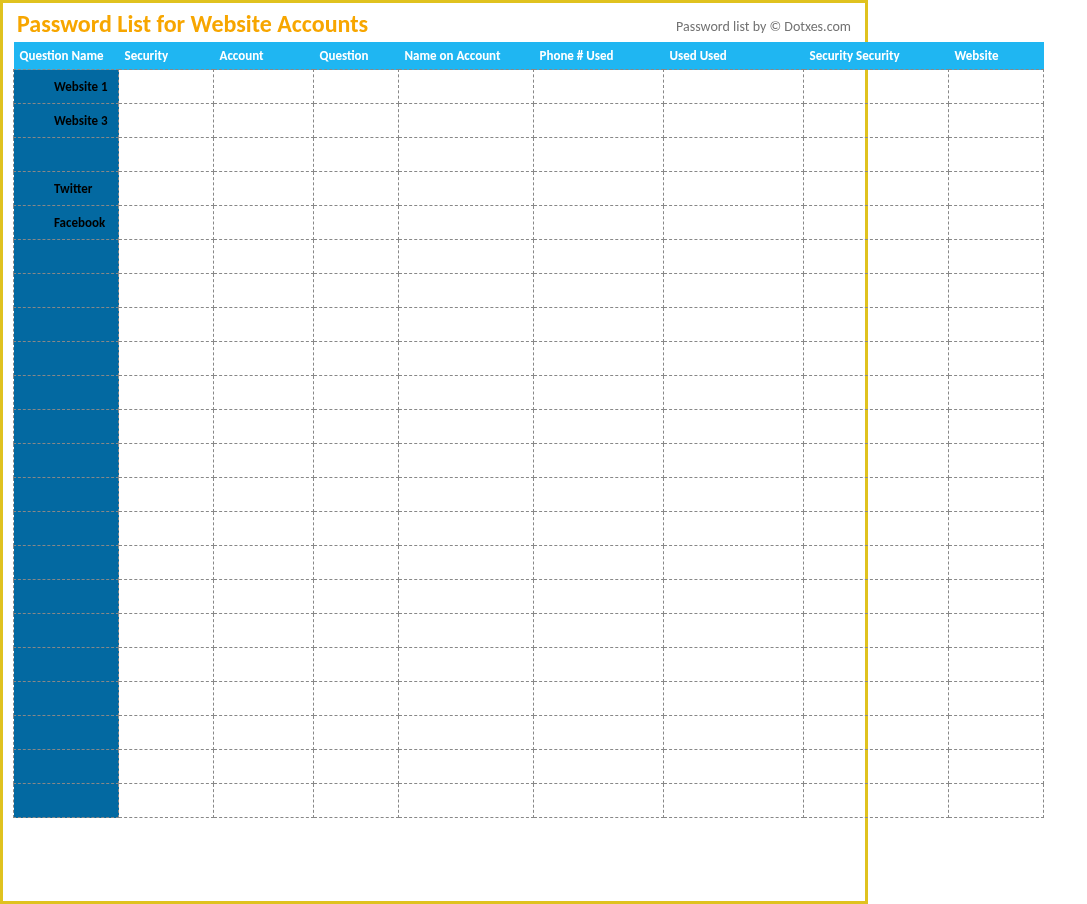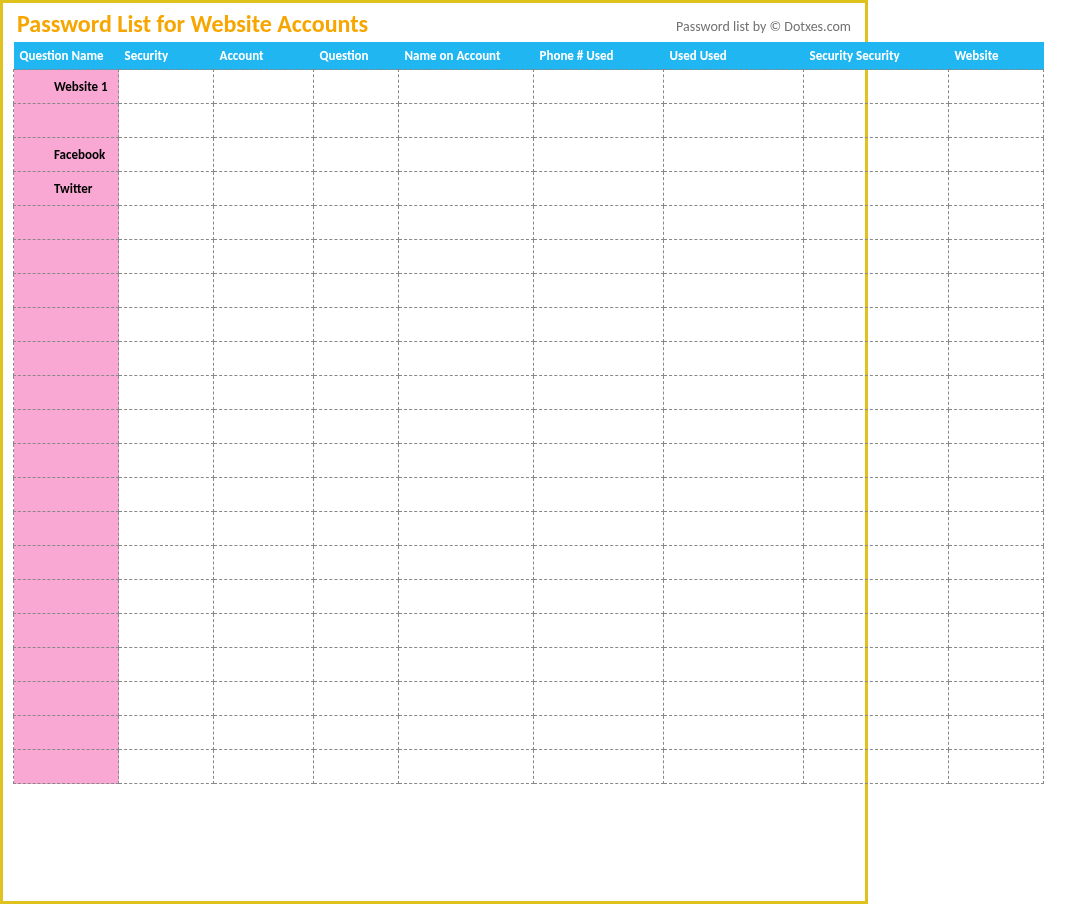--- a/index.html
+++ b/index.html
@@ -53,21 +53,21 @@
   tbody td {
     border: 1px dashed #888;
     height: 34px;
     font-size: 13px;
     font-weight: bold;
     padding: 0 5px;
     color: #000;
     vertical-align: middle;
   }
   tbody td.first {
-    background: #f9a8d4;
+    background: #0369a1;
     padding-left: 40px;
   }
   
   col.c0 { width: 105px; }
   col.c1 { width: 95px; }
   col.c2 { width: 100px; }
   col.c3 { width: 85px; }
   col.c4 { width: 135px; }
   col.c5 { width: 130px; }
   col.c6 { width: 140px; }
@@ -114,43 +114,54 @@
           <td></td>
           <td></td>
           <td></td>
           <td></td>
           <td></td>
           <td></td>
           <td></td>
           <td></td>
         </tr>
         <tr>
-          <td class="first"></td>
+          <td class="first">Website 3</td>
+          <td></td>
+          <td></td>
+          <td></td>
+          <td></td>
+          <td></td>
+          <td></td>
+          <td></td>
+          <td></td>
+        </tr>
+        <tr>
+          <td class="first"></td>
+          <td></td>
+          <td></td>
+          <td></td>
+          <td></td>
+          <td></td>
+          <td></td>
+          <td></td>
+          <td></td>
+        </tr>
+        <tr>
+          <td class="first">Twitter</td>
           <td></td>
           <td></td>
           <td></td>
           <td></td>
           <td></td>
           <td></td>
           <td></td>
           <td></td>
         </tr>
         <tr>
           <td class="first">Facebook</td>
-          <td></td>
-          <td></td>
-          <td></td>
-          <td></td>
-          <td></td>
-          <td></td>
-          <td></td>
-          <td></td>
-        </tr>
-        <tr>
-          <td class="first">Twitter</td>
           <td></td>
           <td></td>
           <td></td>
           <td></td>
           <td></td>
           <td></td>
           <td></td>
           <td></td>
         </tr>
         <tr>

